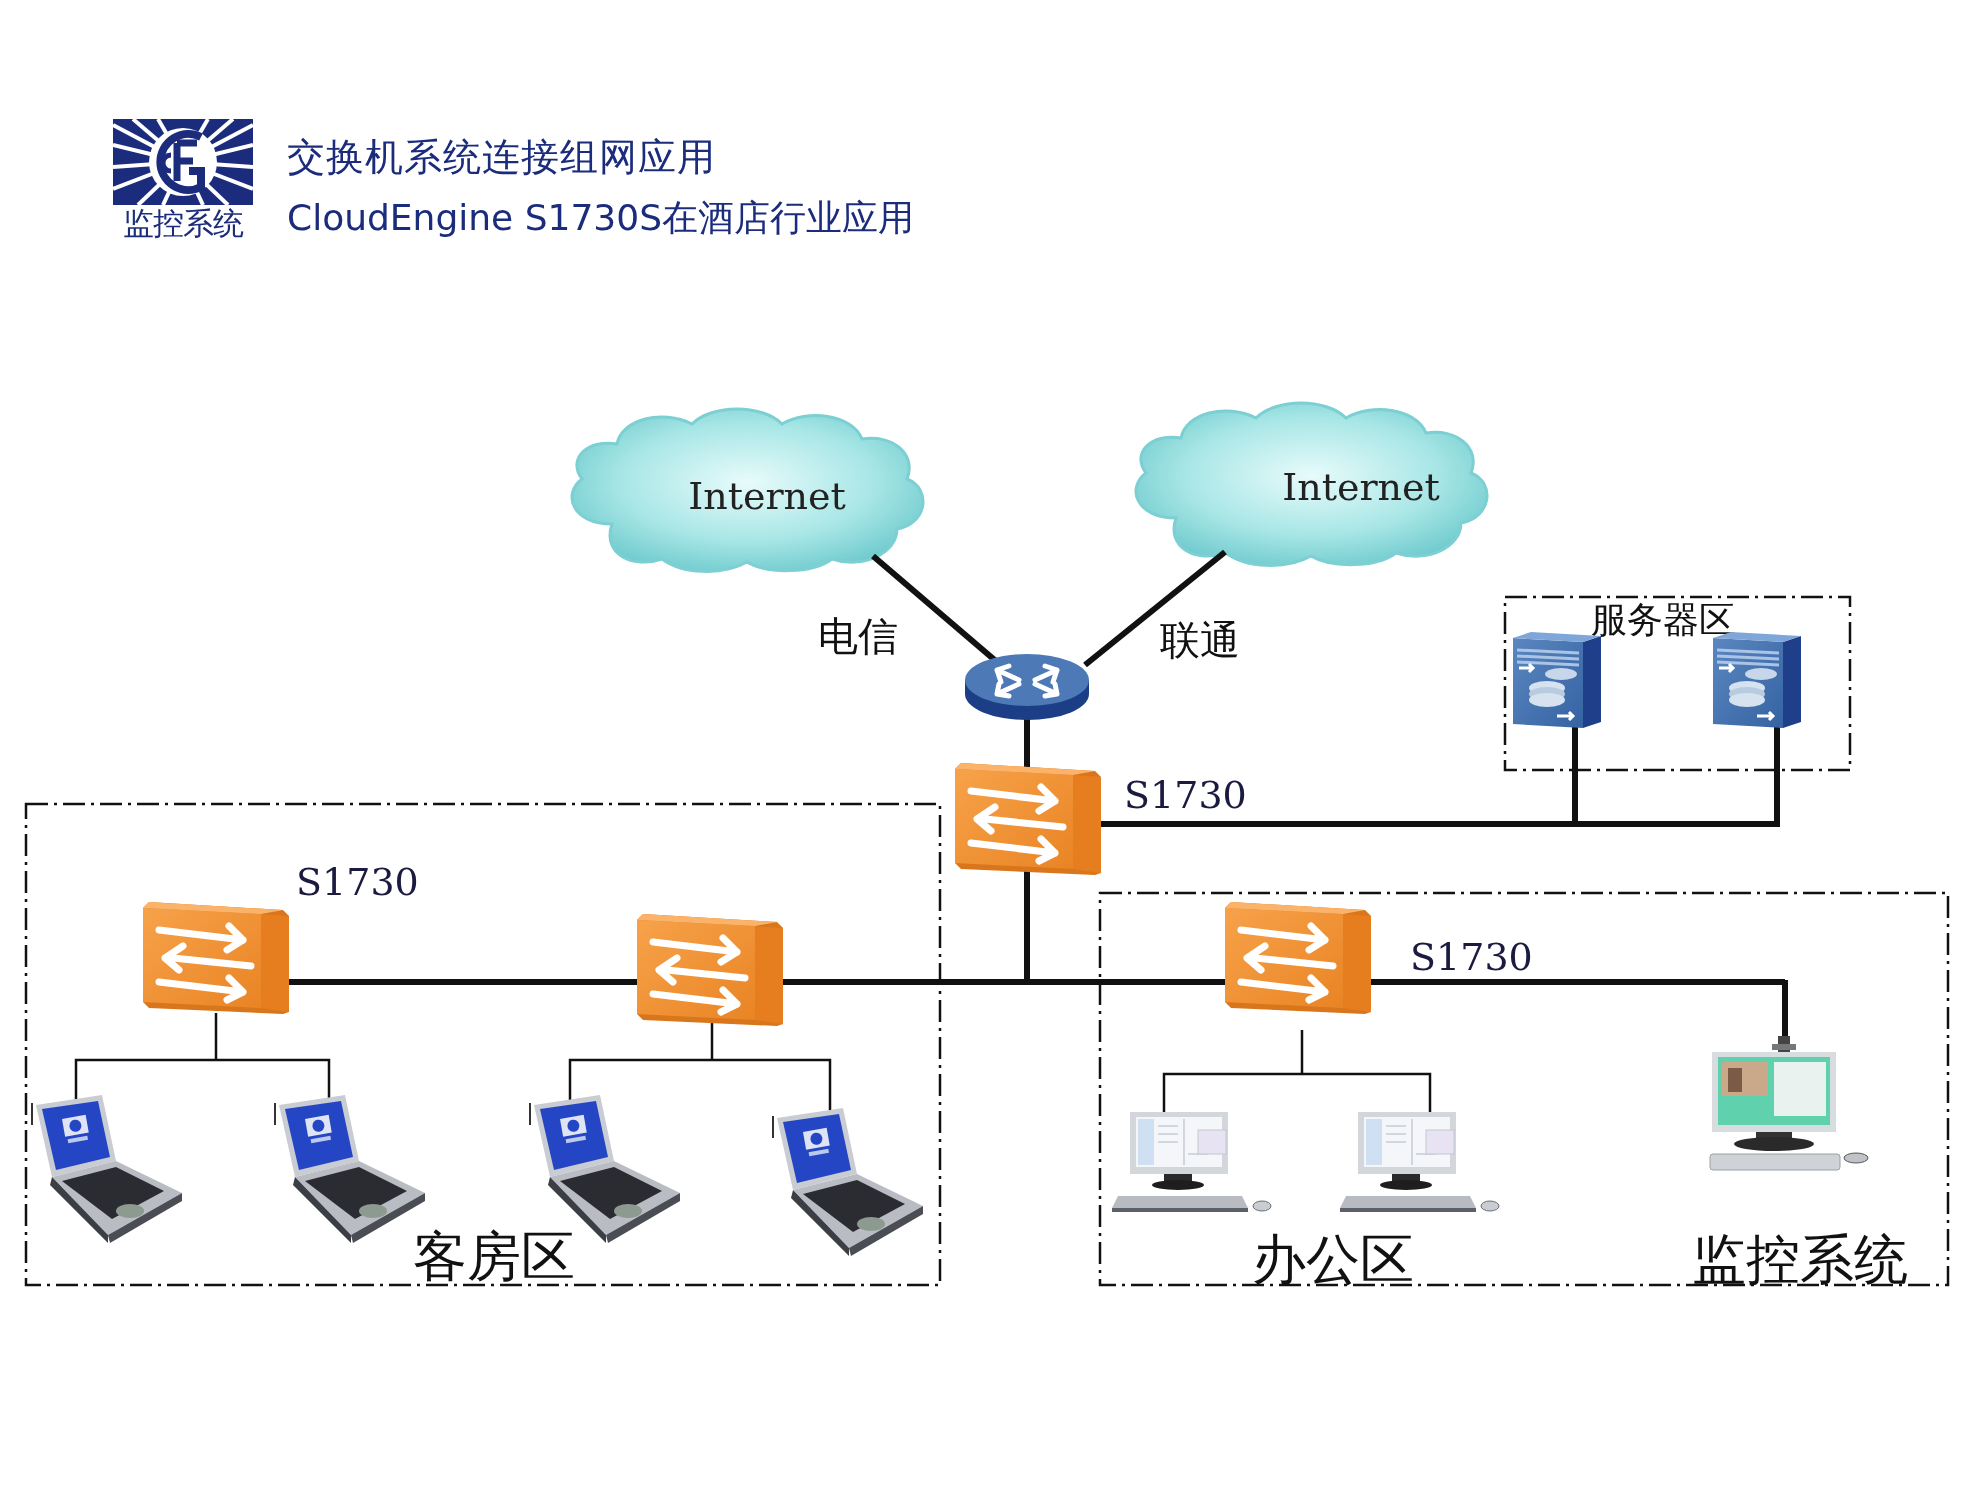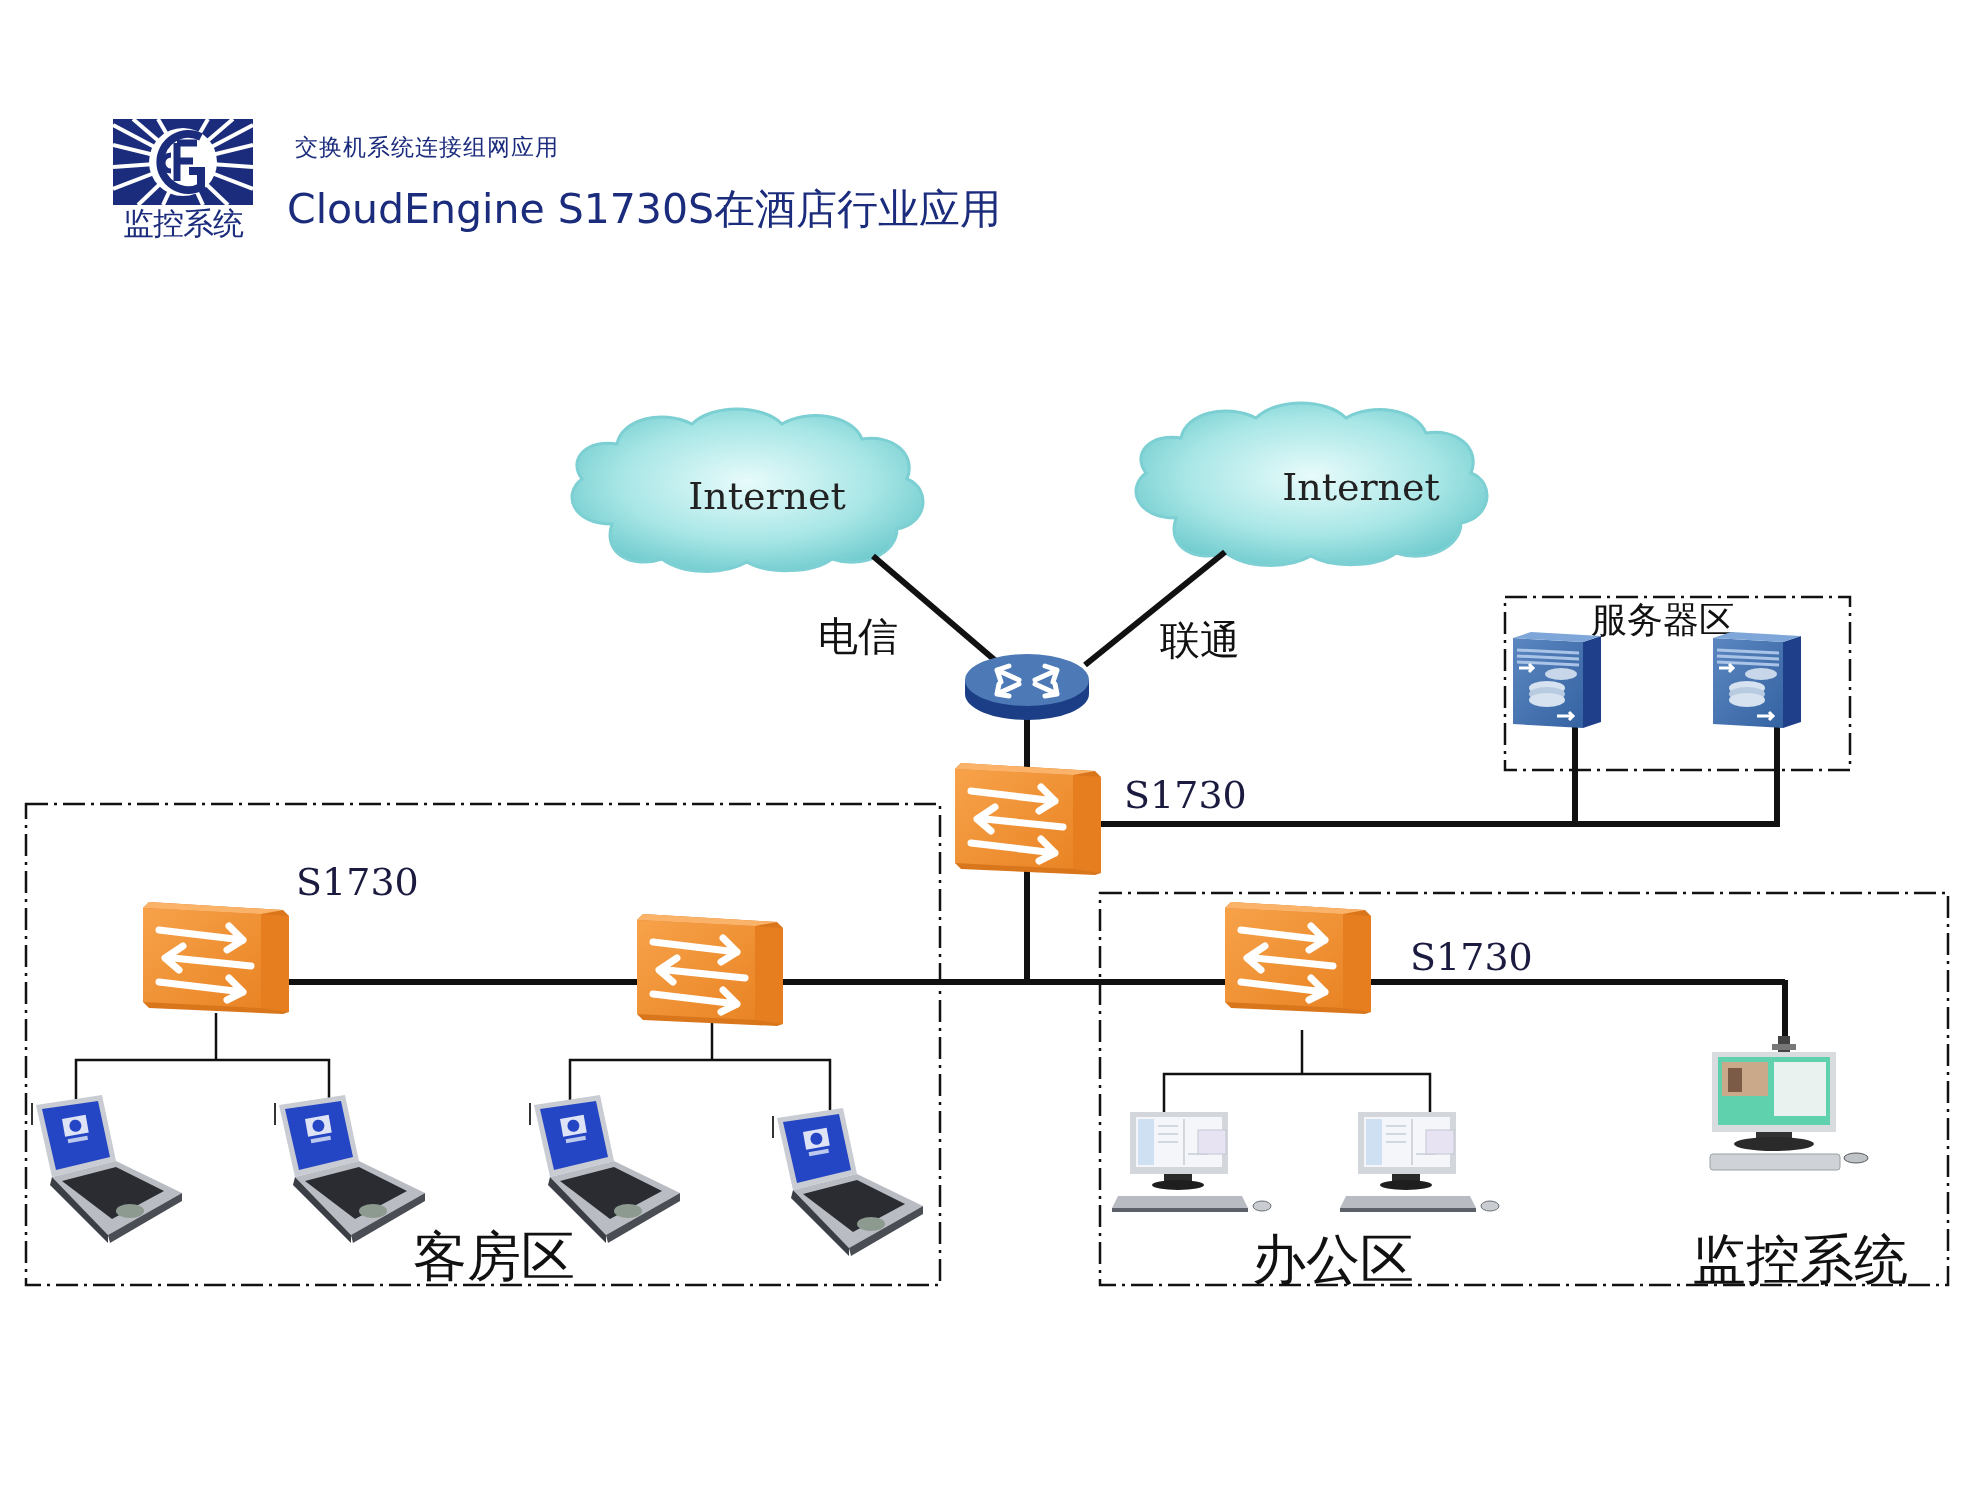--- a/index.html
+++ b/index.html
@@ -1,22 +1,22 @@
 <!DOCTYPE html>
 <html><head>
 <meta charset="utf-8">
 <style>
   html, body { margin: 0; padding: 0; background: #ffffff; }
   body { width: 1988px; height: 1503px; position: relative; overflow: hidden;
          font-family: "DejaVu Sans", sans-serif; }
   #stage { position: absolute; left: 0; top: 0; width: 1988px; height: 1503px; }
   .title { position: absolute; left: 287px; color: #1b2c7c; white-space: nowrap;
            font-family: "DejaVu Sans", "Liberation Sans", sans-serif; }
-  .title.l1 { top: 132px; font-size: 23px; letter-spacing: 1px; margin-left: 8px; }
-  .title.l2 { top: 182px; font-size: 41px; }
+  .title.l1 { top: 132px; font-size: 38px; letter-spacing: 1px; }
+  .title.l2 { top: 194px; font-size: 36px; }
   .logo-text { position: absolute; left: 113px; top: 203px; width: 140px; text-align: center;
                color: #1b2c7c; font-size: 31px; letter-spacing: -1px;
                font-family: "DejaVu Sans", sans-serif; }
   .lbl { font-family: "DejaVu Serif", "Liberation Serif", serif; }
   .cjk { font-family: "DejaVu Sans", sans-serif; }
 </style>
 </head>
 <body>
 
 <div id="stage">

